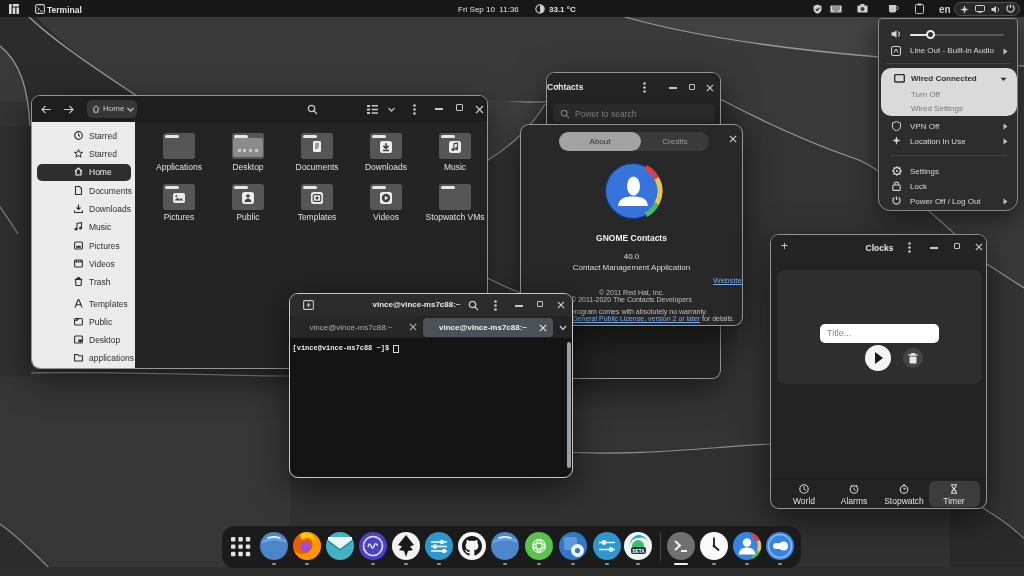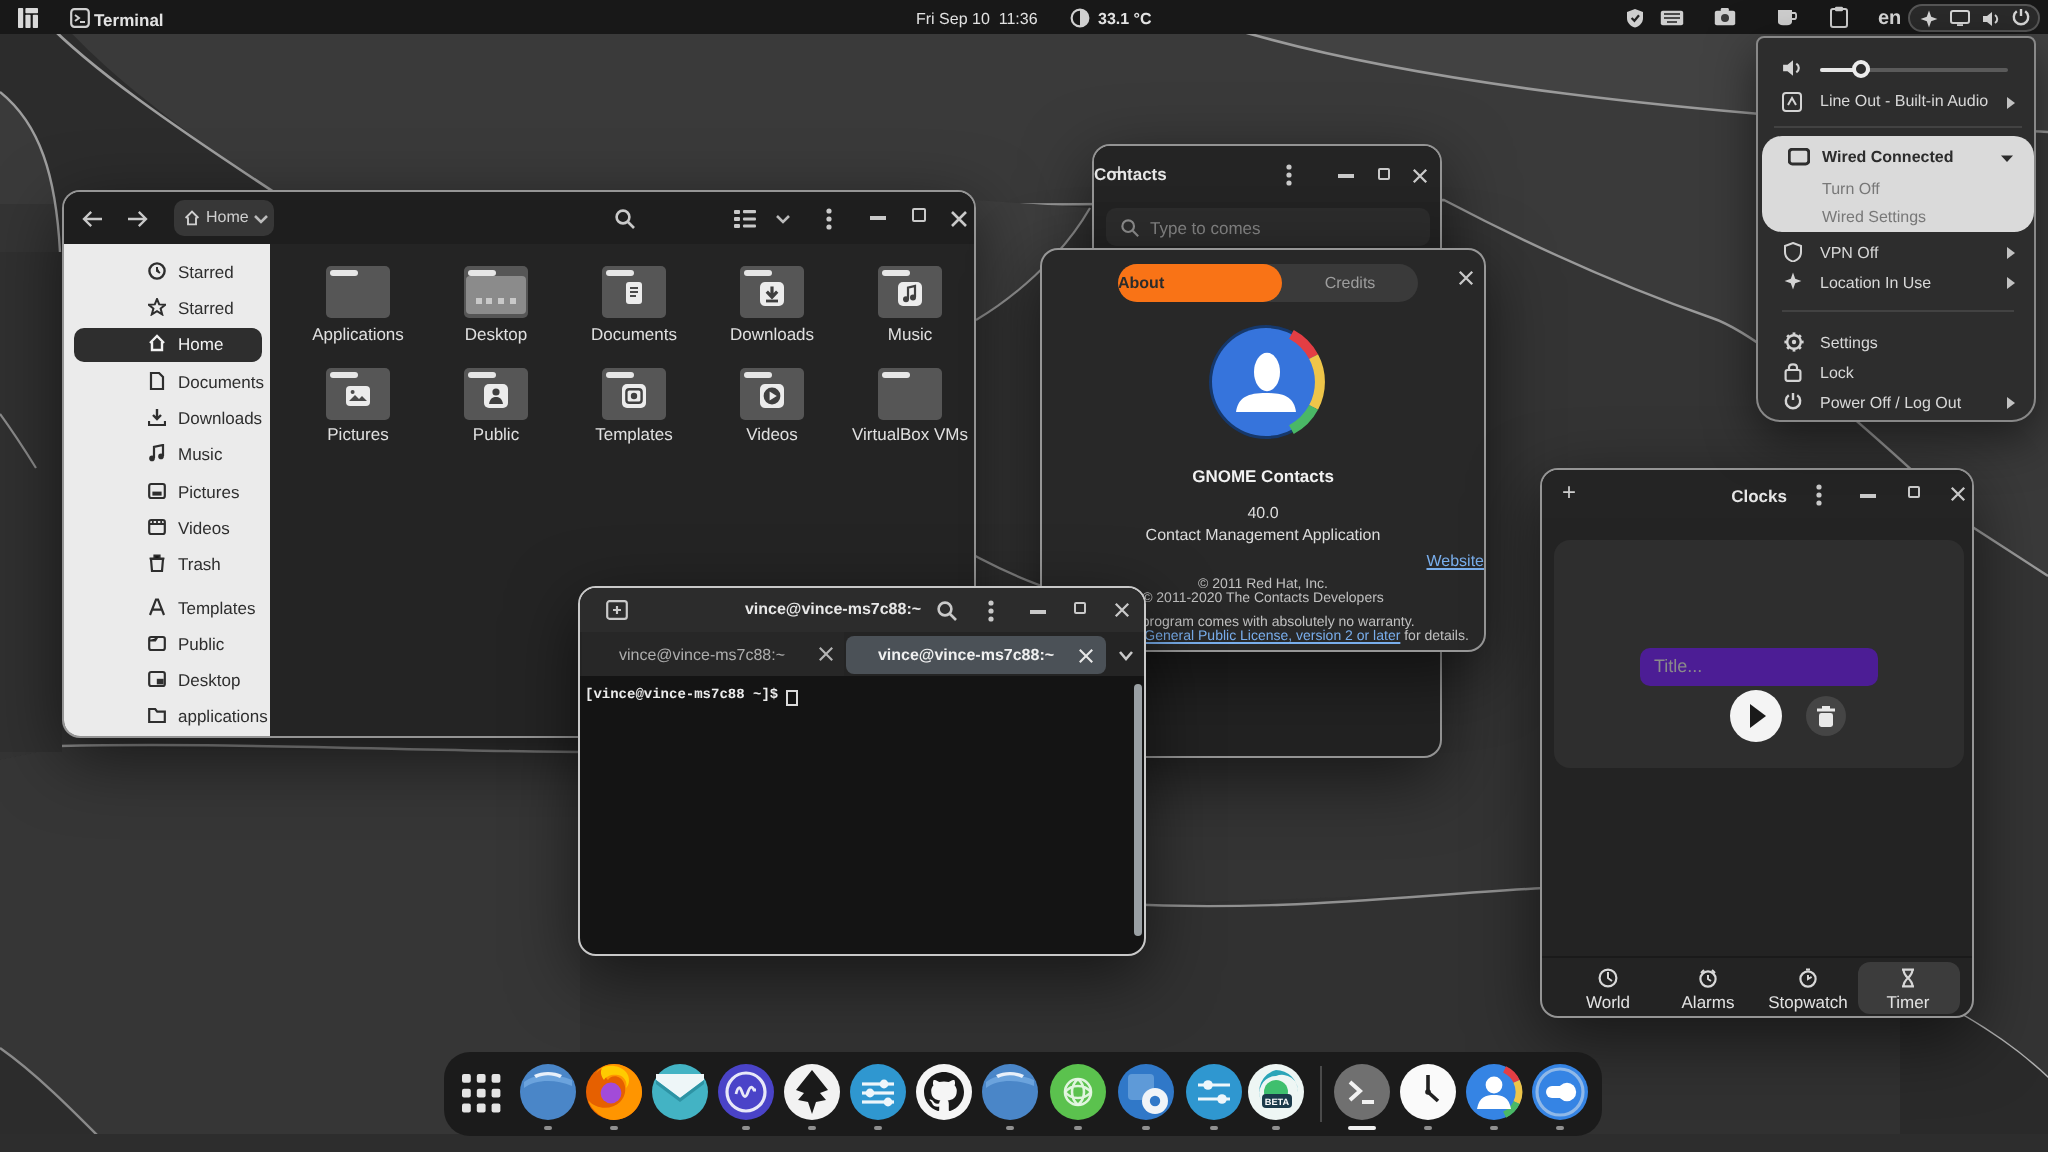--- a/index.html
+++ b/index.html
@@ -230,21 +230,21 @@
         <svg class="abs" style="left:9px;top:7px" width="14" height="14" viewBox="0 0 14 14">
           <rect x="1" y="1" width="12" height="12" rx="2.5" fill="#ececec"></rect>
           <circle cx="7" cy="7" r="4.2" fill="#3f3f3f"></circle>
           <path d="M5.8,4.8 L9.4,7 L5.8,9.2 Z" fill="#ececec"></path>
         </svg>
       </div>
 <div class="abs" style="left:314px;top:116px;width:80px;text-align:center;color:#e0e0e0;font-size:8.5px">Videos</div>
 <div class="abs" style="left:407px;top:88px;width:32px;height:26px;background:#565656;border-radius:2.5px">
         <div class="abs" style="left:2px;top:1.5px;width:14px;height:3px;background:#e6e6e6;border-radius:1.5px"></div>
       </div>
-<div class="abs" style="left:383px;top:116px;width:80px;text-align:center;color:#e0e0e0;font-size:8.5px">VirtualBox VMs</div>
+<div class="abs" style="left:383px;top:116px;width:80px;text-align:center;color:#e0e0e0;font-size:8.5px">Stopwatch VMs</div>
 </div>
 
 <div class="win" style="left:546px;top:72px;width:175px;height:307px;background:#222222;z-index:12">
   <div class="abs" style="left:0;top:0;width:100%;height:28px;background:#242424"></div>
   <div class="abs" style="left:9px;top:8px;color:#cdcdcd;font-size:12px;line-height:10px">+</div>
   <div class="abs" style="left:0;top:9px;width:127px;text-align:left;color:#e6e6e6;font-size:8.5px;font-weight:bold">Contacts</div>
   <svg class="abs" style="left:96px;top:9px" width="3" height="11" viewBox="0 0 3 11">
         <circle cx="1.5" cy="1.5" r="1.3" fill="#c9c9c9"></circle>
         <circle cx="1.5" cy="5.5" r="1.3" fill="#c9c9c9"></circle>
         <circle cx="1.5" cy="9.5" r="1.3" fill="#c9c9c9"></circle>
@@ -252,27 +252,27 @@
   <div class="abs" style="left:122px;top:14px;width:8px;height:1.6px;background:#c9c9c9"></div>
   <div class="abs" style="left:142px;top:11px;width:6px;height:6px;border:1.1px solid #c9c9c9;border-radius:1px"></div>
   <svg class="abs" style="left:159px;top:11px" width="8" height="8" viewBox="0 0 9 9">
         <path d="M1,1 L8,8 M8,1 L1,8" stroke="#c9c9c9" stroke-width="1.3"></path>
       </svg>
   <div class="abs" style="left:6px;top:31px;width:162px;height:19px;background:#2c2c2c;border-radius:5px">
     <svg class="abs" style="left:7px;top:5px" width="10" height="10" viewBox="0 0 11 11">
           <circle cx="4.5" cy="4.5" r="3.2" stroke="#8d8d8d" stroke-width="1.2" fill="none"></circle>
           <path d="M7,7 L10,10" stroke="#8d8d8d" stroke-width="1.2"></path>
         </svg>
-    <div class="abs" style="left:22px;top:5px;color:#848484;font-size:8.5px">Type to comes</div>
+    <div class="abs" style="left:22px;top:5px;color:#848484;font-size:8.5px">Power to search</div>
   </div>
 </div>
 
 <div class="win" style="left:520px;top:124px;width:223px;height:202px;background:#282828;z-index:14">
   <div class="abs" style="left:38px;top:7px;width:150px;height:19px;background:#3a3a3a;border-radius:10px"></div>
-  <div class="abs" style="left:38px;top:7px;width:82px;height:19px;background:#f97316;border-radius:10px;text-align:left;color:#2b2b2b;font-size:8px;font-weight:bold;line-height:19px">About</div>
+  <div class="abs" style="left:38px;top:7px;width:82px;height:19px;background:#a3a3a3;border-radius:10px;text-align:center;color:#2b2b2b;font-size:8px;font-weight:normal;line-height:19px">About</div>
   <div class="abs" style="left:120px;top:7px;width:68px;height:19px;text-align:center;color:#9d9d9d;font-size:8px;line-height:19px">Credits</div>
   <svg class="abs" style="left:208px;top:10px" width="8" height="8" viewBox="0 0 9 9">
         <path d="M1,1 L8,8 M8,1 L1,8" stroke="#c9c9c9" stroke-width="1.3"></path>
       </svg>
 
   <svg class="abs" style="left:82px;top:36px" width="64" height="64" viewBox="0 0 64 64">
     <circle cx="30" cy="30" r="28.5" fill="#16386b"></circle>
     <circle cx="30" cy="30" r="27" fill="#3674dc"></circle>
     <ellipse cx="30.5" cy="25" rx="6.5" ry="9.6" fill="#fff"></ellipse>
     <path d="M15,45 C16,37.5 21,35.5 30,35.5 C39,35.5 44,37.5 45,45 Z" fill="#fff"></path>
@@ -299,21 +299,21 @@
         <circle cx="1.5" cy="5.5" r="1.3" fill="#c9c9c9"></circle>
         <circle cx="1.5" cy="9.5" r="1.3" fill="#c9c9c9"></circle>
       </svg>
   <div class="abs" style="left:159px;top:12px;width:8px;height:1.6px;background:#c9c9c9"></div>
   <div class="abs" style="left:183px;top:8px;width:6px;height:6px;border:1.1px solid #c9c9c9;border-radius:1px"></div>
   <svg class="abs" style="left:204px;top:8px" width="8" height="8" viewBox="0 0 9 9">
         <path d="M1,1 L8,8 M8,1 L1,8" stroke="#c9c9c9" stroke-width="1.3"></path>
       </svg>
 
   <div class="abs" style="left:6px;top:35px;width:205px;height:114px;background:#2e2e2e;border-radius:8px">
-    <div class="abs" style="left:43px;top:54px;width:119px;height:19px;background:#4c1d95;border-radius:5px">
+    <div class="abs" style="left:43px;top:54px;width:119px;height:19px;background:#ffffff;border-radius:5px">
       <div class="abs" style="left:7px;top:4px;color:#8a8a8a;font-size:9px">Title...</div>
     </div>
     <div class="abs" style="left:88px;top:75px;width:26px;height:26px;border-radius:50%;background:#f4f4f4">
       <svg class="abs" style="left:9px;top:7px" width="10" height="12" viewBox="0 0 10 12">
             <path d="M1,0 L9,6 L1,12 Z" fill="#1a1a1a"></path>
           </svg>
     </div>
     <div class="abs" style="left:126px;top:78px;width:20px;height:20px;border-radius:50%;background:#454545">
       <svg class="abs" style="left:5px;top:4.5px" width="10" height="11" viewBox="0 0 10 11">
             <path d="M3,0.5 L7,0.5 M0.5,2 L9.5,2" stroke="#e8e8e8" stroke-width="1.4"></path>

